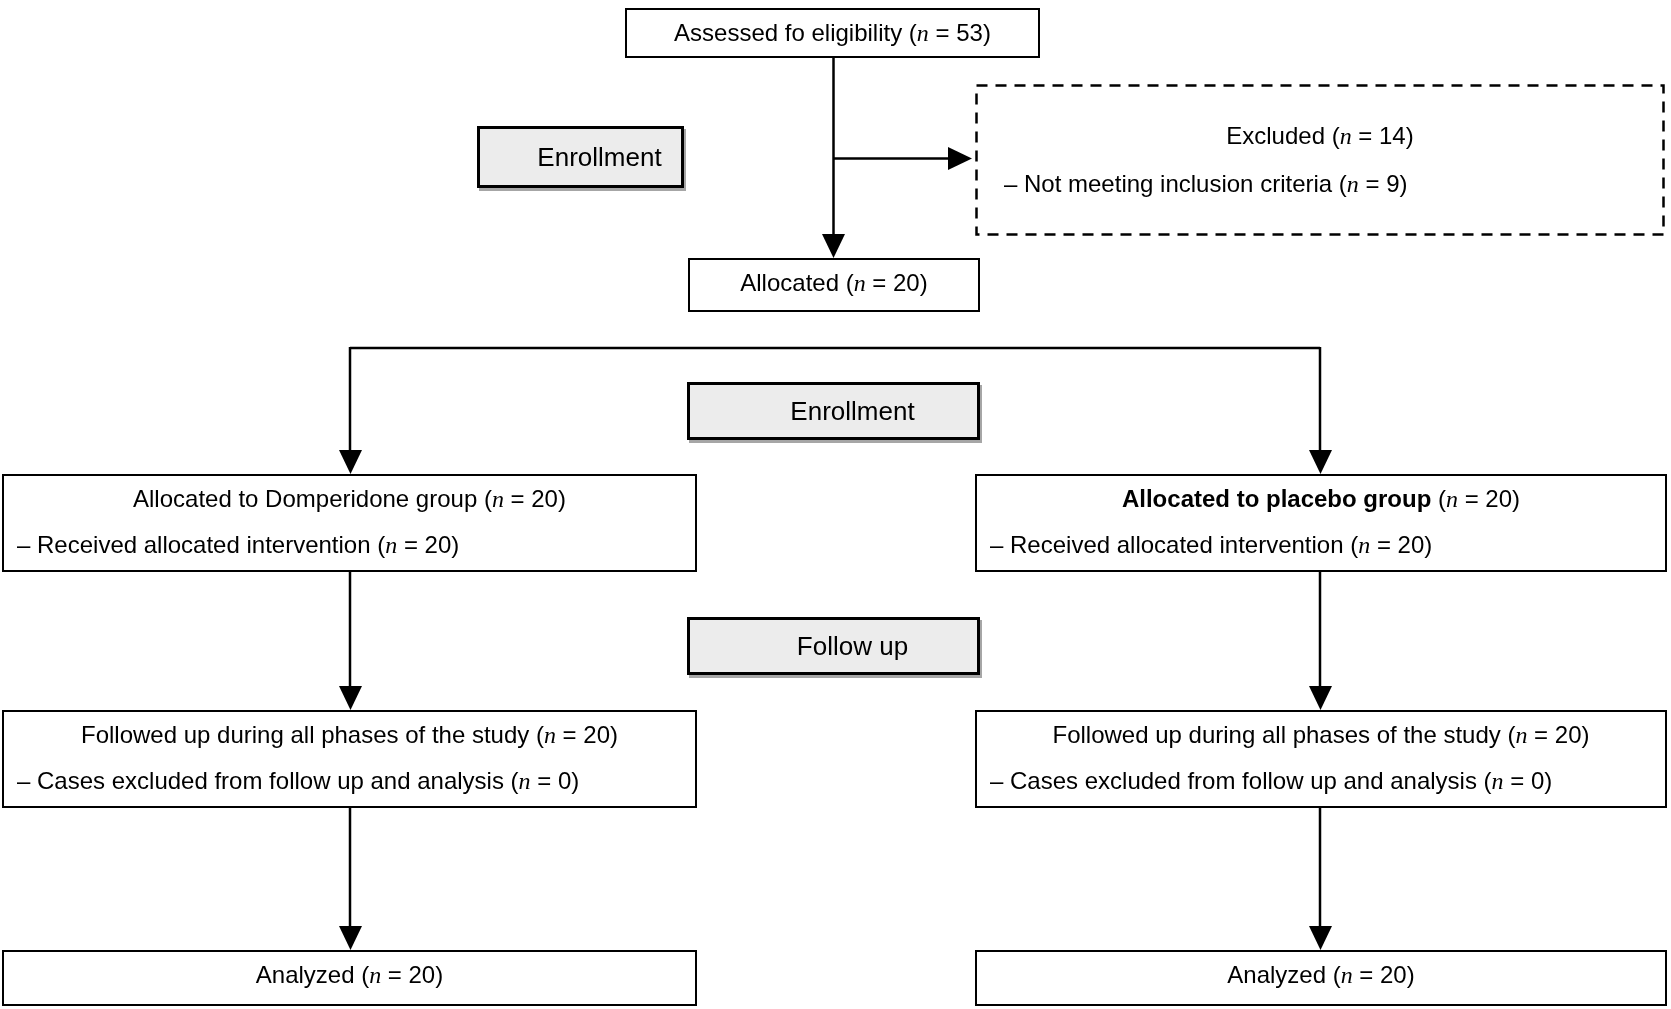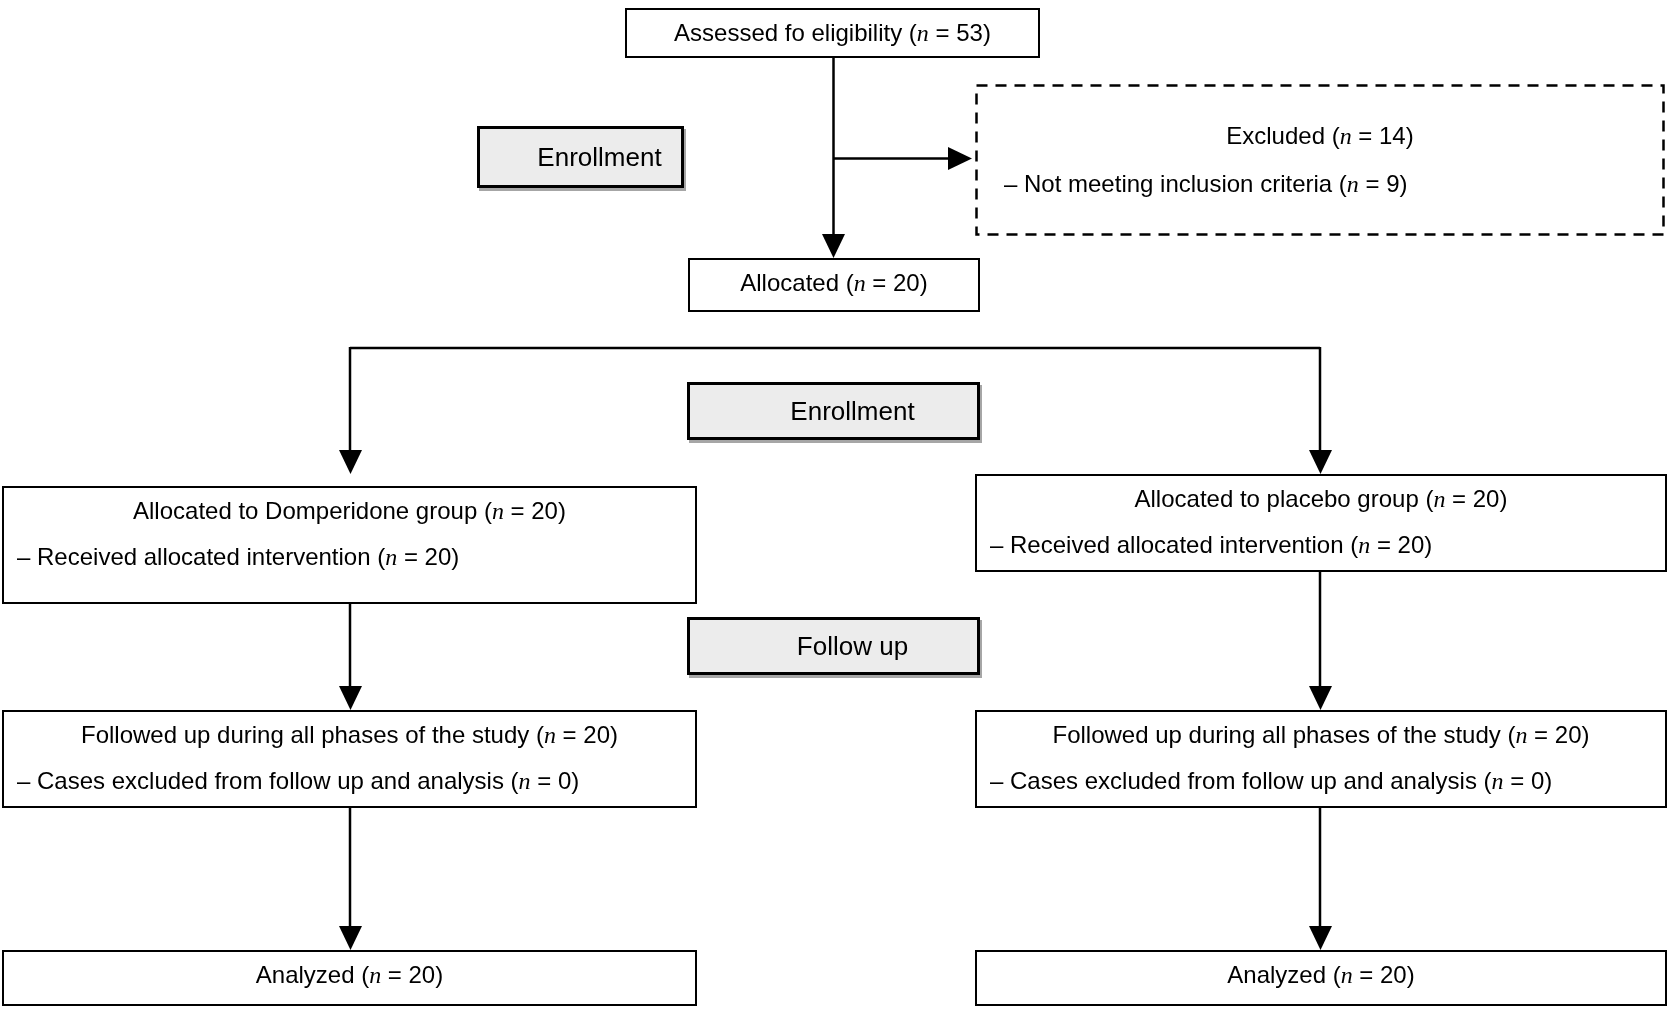--- a/index.html
+++ b/index.html
@@ -74,21 +74,21 @@
   .dashed-box .frame rect {
     fill: none;
     stroke: var(--line-color);
     stroke-width: 2.5;
     stroke-dasharray: 11 8;
   }
   .nvar {
     font-family: "Liberation Serif", "DejaVu Serif", serif;
     font-style: italic;
   }
-  .bold { font-weight: normal; margin-top: 16px; }
+  .bold { font-weight: bold; margin-top: 16px; }
 </style>
 </head>
 <body>
 
 <div class="canvas">
 
   <svg class="connectors" viewBox="0 0 1671 1009">
     <g>
       <line x1="833.5" y1="58" x2="833.5" y2="237"></line>
       <polygon points="822,234 845,234 833.5,258"></polygon>
@@ -143,21 +143,21 @@
   </div>
 
   <div class="box" style="left:688px; top:258px; width:292px; height:54px;">
     <span class="line center"><span>Allocated (</span><span class="nvar">n</span><span> = 20)</span></span>
   </div>
 
   <div class="stage-label" style="left:687px; top:382px; width:293px; height:58px;">
     <span>Enrollment</span>
   </div>
 
-  <div class="box" style="left:2px; top:486px; width:695px; height:118px;">
+  <div class="box" style="left:2px; top:474px; width:695px; height:98px;">
     <span class="line center"><span>Allocated to Domperidone group (</span><span class="nvar">n</span><span> = 20)</span></span>
     <span class="line indent"><span>– Received allocated intervention (</span><span class="nvar">n</span><span> = 20)</span></span>
   </div>
 
   <div class="box" style="left:975px; top:474px; width:692px; height:98px;">
     <span class="line center"><span class="bold">Allocated to placebo group </span><span>(</span><span class="nvar">n</span><span> = 20)</span></span>
     <span class="line indent"><span>– Received allocated intervention (</span><span class="nvar">n</span><span> = 20)</span></span>
   </div>
 
   <div class="stage-label" style="left:687px; top:617px; width:293px; height:58px;">

